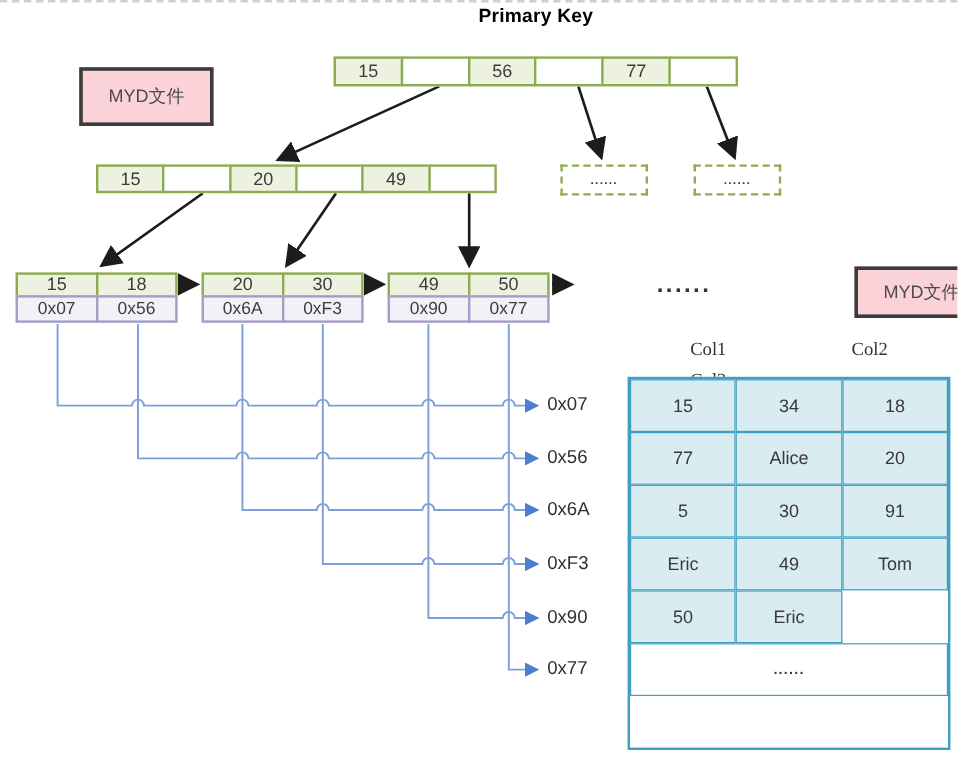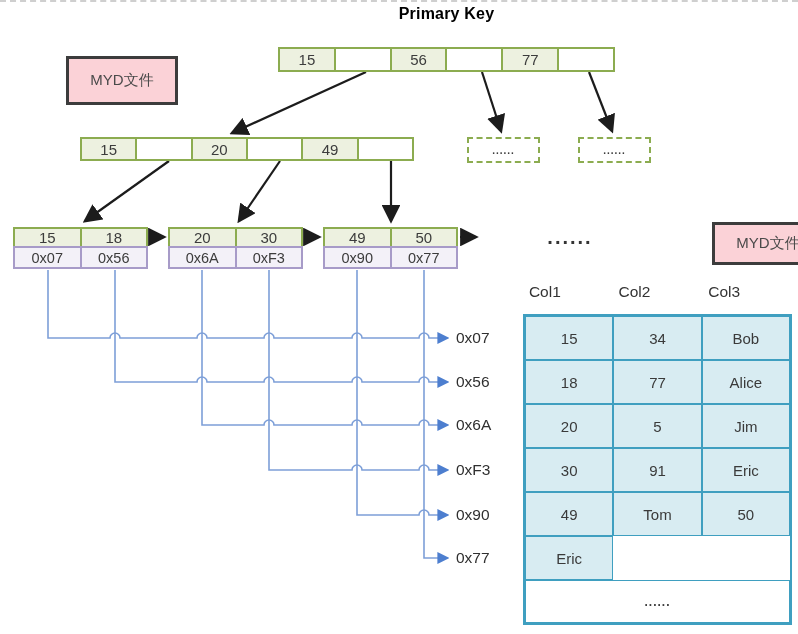--- a/index.html
+++ b/index.html
@@ -55,22 +55,22 @@
     left:540px;top:224px;width:60px;height:26px;display:flex;align-items:center;justify-content:center;
     font-size:20px;font-weight:700;color:#333;letter-spacing:2px;
   }
   
   .addrlabel{
     left:456px;width:50px;height:22px;line-height:22px;
     font-size:15.5px;color:#303030;z-index:2;
   }
   
   .theaders{
-    left:500px;top:279px;width:269px;height:26px;display:grid;
-    grid-template-columns:1fr 1fr 1fr;z-index:2;
+    left:523px;top:279px;width:269px;height:26px;display:grid;
+    grid-template-columns:1fr 1fr;z-index:2;font-family:Liberation Serif, serif;
   }
   .theaders span{text-align:center;font-size:15.5px;color:#333;line-height:26px;}
   .dtable{
     left:523px;top:314px;width:269px;height:311px;box-sizing:border-box;
     border:2px solid #3f9fc0;background:#fff;display:grid;
     grid-template-columns:1fr 1fr 1fr;grid-template-rows:repeat(6,44px) 43px;z-index:2;
   }
   .dcell{
     box-sizing:border-box;border:1px solid #3f9fc0;background:#d8ecf2;
     display:flex;align-items:center;justify-content:center;font-size:15px;color:#3a3a3a;
@@ -160,27 +160,25 @@
 
   <div class="abs theaders">
     <span>Col1</span>
     <span>Col2</span>
     <span>Col3</span>
   </div>
 
   <div class="abs dtable">
     <div class="dcell">15</div>
     <div class="dcell">34</div>
-    <div class="dcell">Bob</div>
     <div class="dcell">18</div>
     <div class="dcell">77</div>
     <div class="dcell">Alice</div>
     <div class="dcell">20</div>
     <div class="dcell">5</div>
-    <div class="dcell">Jim</div>
     <div class="dcell">30</div>
     <div class="dcell">91</div>
     <div class="dcell">Eric</div>
     <div class="dcell">49</div>
     <div class="dcell">Tom</div>
     <div class="dcell">50</div>
     <div class="dcell">Eric</div>
     <div class="dcell ellipsis">......</div>
   </div>
 

